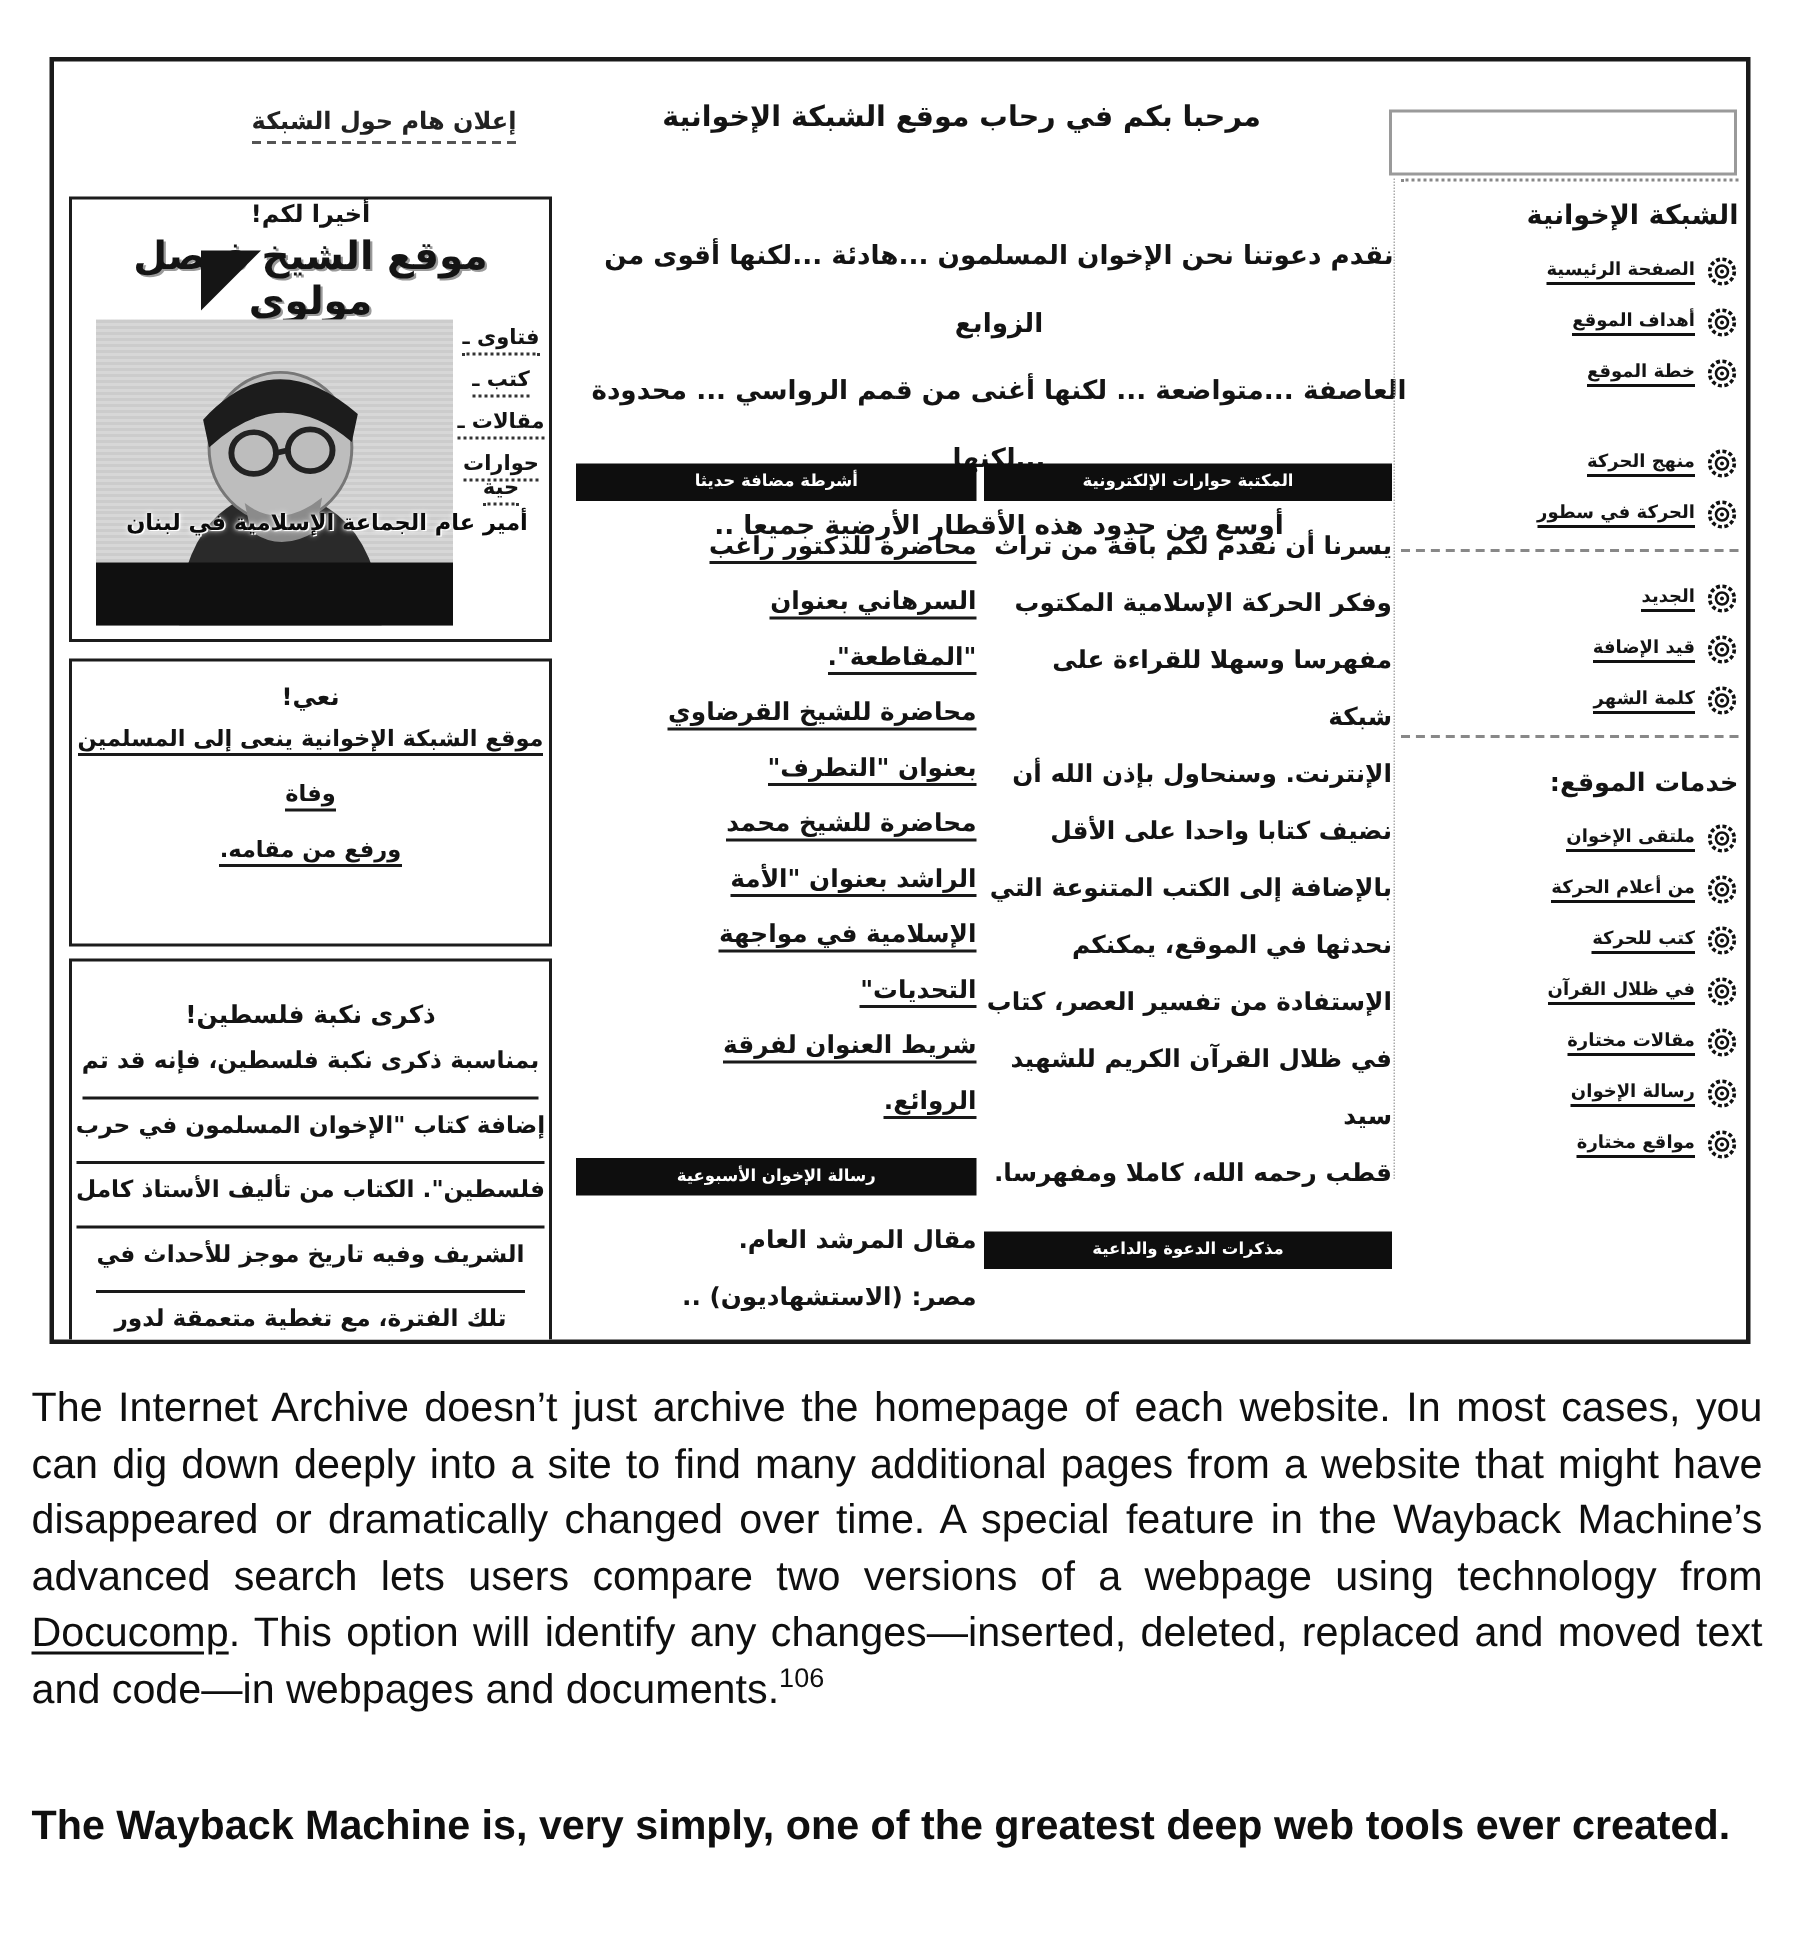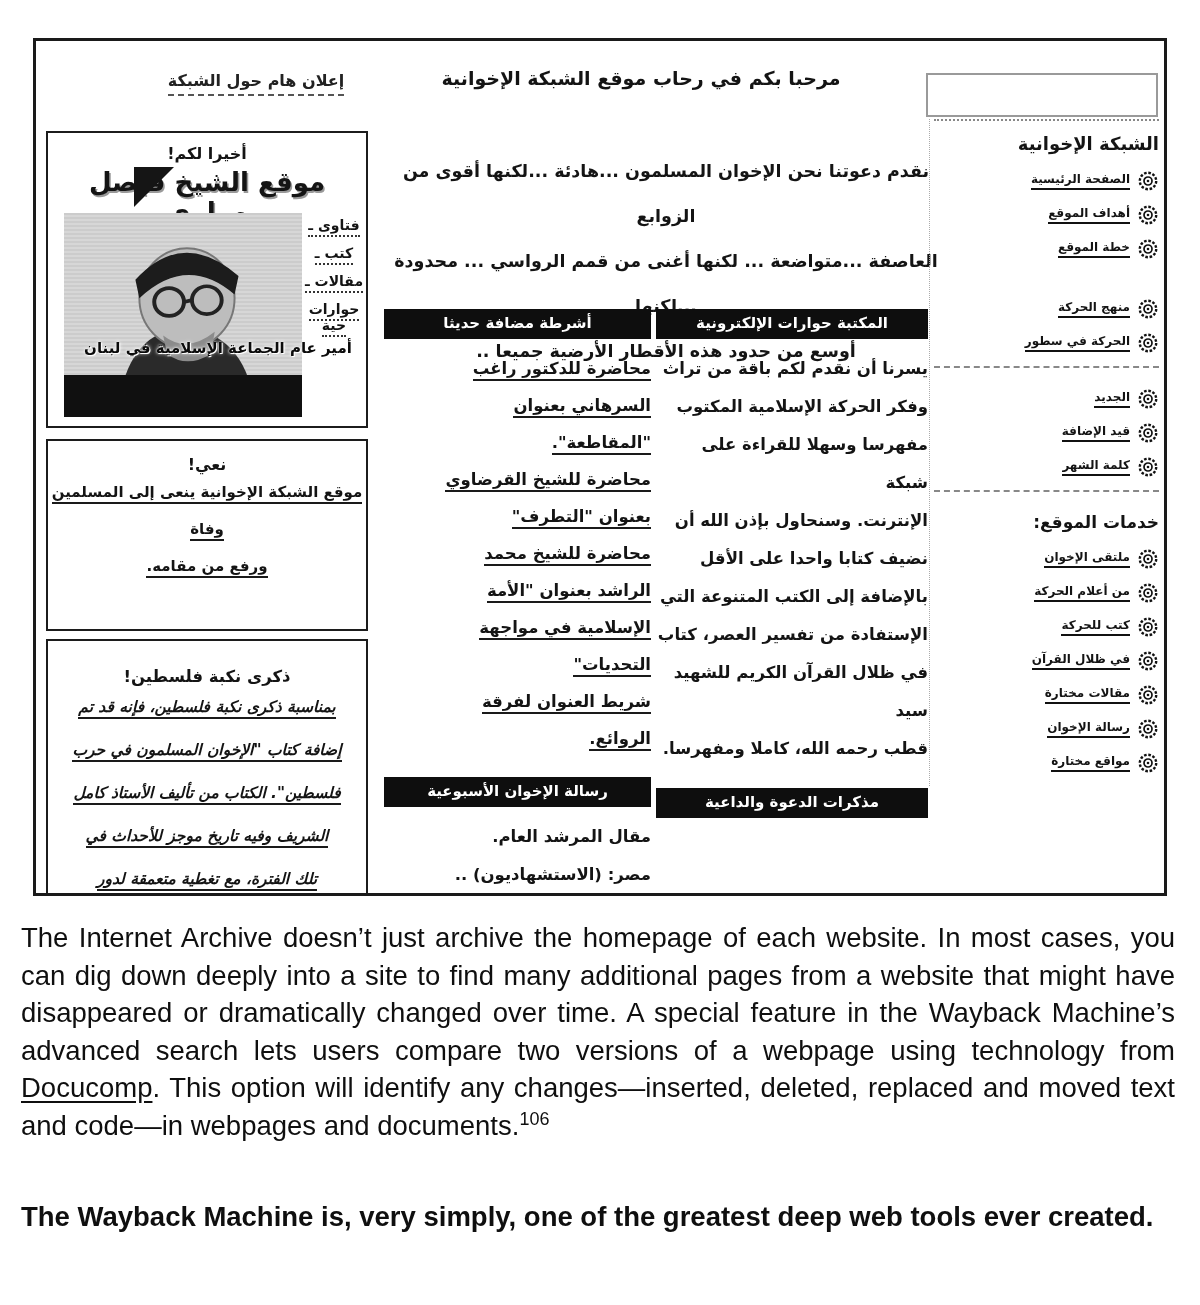--- a/index.html
+++ b/index.html
@@ -17,21 +17,21 @@
   .tl-link{position:absolute;top:30px;left:100px;width:240px;text-align:center;
     font-size:16px;font-weight:700;color:#222;}
   .tl-link .dashed-u{border-bottom:2px dashed #555;padding-bottom:4px;}
   .welcome{position:absolute;top:26px;left:345px;width:520px;text-align:center;
     font-size:19px;font-weight:700;}
   .intro{position:absolute;top:108px;left:352px;width:556px;text-align:center;
     font-size:17.5px;font-weight:700;line-height:45px;}
   .empty-box{position:absolute;top:32px;left:890px;width:228px;height:40px;
     border:2px solid #9a9a9a;}
   
-  .hdr-bar{background:#0e0e0e;color:#fff;font-weight:700;font-size:15px;
+  .hdr-bar{background:#0e0e0e;color:#fff;font-weight:700;font-size:11px;
     text-align:center;padding:5px 0 7px;}
   .col-tapes{position:absolute;top:268px;left:348px;width:267px;}
   .col-library{position:absolute;top:268px;left:620px;width:272px;}
   .col-lines{margin-top:11px;}
   .tape-line{text-align:right;line-height:37px;font-size:16.5px;font-weight:700;}
   .tape-line .u{border-bottom:2px solid #1a1a1a;padding-bottom:1px;}
   .lib-line{text-align:right;line-height:38px;font-size:16.5px;font-weight:700;}
   .sub-bar{margin-top:20px;}
   
   .sidebar{position:absolute;top:78px;left:893px;width:236px;box-sizing:border-box;
@@ -45,42 +45,42 @@
   .rosette svg{width:22px;height:22px;display:block;}
   .sb-gap{height:26px;}
   .sb-sep{border-top:2px dashed #888;margin:8px 0 20px;}
   .sb-header{font-size:17px;font-weight:700;text-align:right;margin:10px 0 16px;}
   
   .box{position:absolute;left:10px;width:322px;border:2px solid #1c1c1c;
     box-sizing:border-box;background:#fff;}
   .box1{top:90px;height:297px;}
   .box2{top:398px;height:192px;}
   .box3{top:598px;height:268px;}
-  .b1-head{text-align:center;font-weight:700;font-size:16px;margin-top:11px;}
+  .b1-head{text-align:center;font-weight:700;font-size:16px;margin-top:0;}
   .b1-title{text-align:center;font-weight:700;font-size:26px;margin-top:4px;
     letter-spacing:1px;text-shadow:1.5px 1.5px 0 #9a9a9a;}
   .corner-tri{position:absolute;left:86px;top:34px;width:0;height:0;
     border-top:40px solid #151515;border-right:40px solid transparent;}
   .photo{position:absolute;left:16px;top:80px;width:238px;height:204px;
     background:repeating-linear-gradient(0deg,#dcdcdc 0 2px,#c3c3c3 2px 4px);}
   .photo svg{width:100%;height:100%;display:block;}
   .photo-band{position:absolute;left:16px;top:242px;width:238px;height:42px;
     background:#101010;}
   .photo-caption{position:absolute;left:30px;top:206px;width:280px;text-align:center;
     font-weight:700;font-size:15px;color:#0b0b0b;z-index:3;
     text-shadow:0 0 4px #fff,0 0 2px #fff,1px 1px 0 #fff;}
   .b1-labels{position:absolute;left:256px;top:84px;width:60px;text-align:center;}
   .b1-label{margin-bottom:12px;font-weight:700;font-size:14px;}
   .b1-label span{border-bottom:2px dotted #333;padding-bottom:2px;}
   .b2-title{text-align:center;font-weight:700;font-size:16px;margin-top:14px;}
   .b2-line{text-align:center;font-size:15px;font-weight:700;line-height:37px;}
   .b2-line .u{border-bottom:2px solid #1a1a1a;padding-bottom:1px;}
   .b3-title{text-align:center;font-weight:700;font-size:16.5px;margin-top:26px;}
   .b3-line{text-align:center;font-size:15.5px;font-weight:700;line-height:43px;}
-  .b3-line .u{border-bottom:2px solid #1a1a1a;padding-bottom:1px;font-style:italic;}
+  .b3-line .u{border-bottom:2px solid #1a1a1a;padding-bottom:15px;}
   
   .doc{position:absolute;left:21px;top:919px;width:1154px;direction:ltr;
     font-family:"Liberation Sans",sans-serif;font-size:27.5px;line-height:37.6px;
     color:#0f0f0f;text-align:justify;}
   .doc .link{text-decoration:underline;text-underline-offset:4px;}
   .doc sup{font-size:18px;line-height:0;vertical-align:super;}
   .bold-stmt{position:absolute;left:21px;top:1198px;width:1154px;direction:ltr;
     font-family:"Liberation Sans",sans-serif;font-size:27.5px;line-height:38px;
     font-weight:700;color:#0f0f0f;text-align:left;}
 </style>
@@ -105,20 +105,21 @@
 
   <div class="col-library">
     <div class="hdr-bar">المكتبة حوارات الإلكترونية</div>
     <div class="col-lines">
       <div class="lib-line">يسرنا أن نقدم لكم باقة من تراث</div>
       <div class="lib-line">وفكر الحركة الإسلامية المكتوب</div>
       <div class="lib-line">مفهرسا وسهلا للقراءة على شبكة</div>
       <div class="lib-line">الإنترنت. وسنحاول بإذن الله أن</div>
       <div class="lib-line">نضيف كتابا واحدا على الأقل</div>
       <div class="lib-line">بالإضافة إلى الكتب المتنوعة التي</div>
+      <div class="lib-line">نحدثها في الموقع، يمكنكم</div>
       <div class="lib-line">الإستفادة من تفسير العصر، كتاب</div>
       <div class="lib-line">في ظلال القرآن الكريم للشهيد سيد</div>
       <div class="lib-line">قطب رحمه الله، كاملا ومفهرسا.</div>
     </div>
     <div class="hdr-bar sub-bar">مذكرات الدعوة والداعية</div>
 
   </div>
 
   <div class="col-tapes">
     <div class="hdr-bar">أشرطة مضافة حديثا</div>

